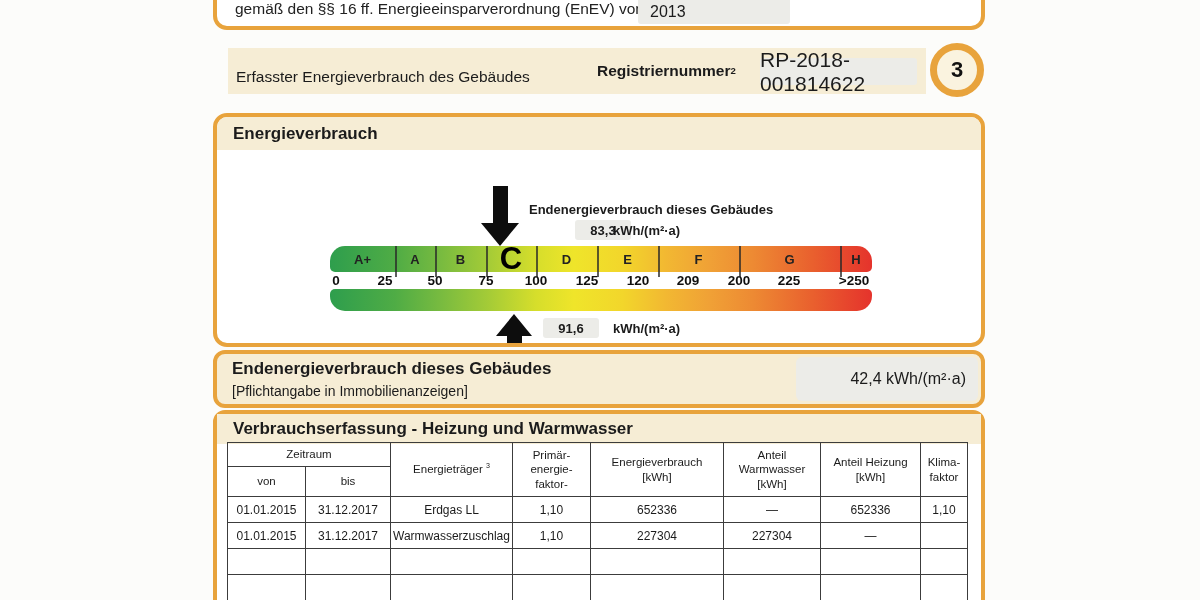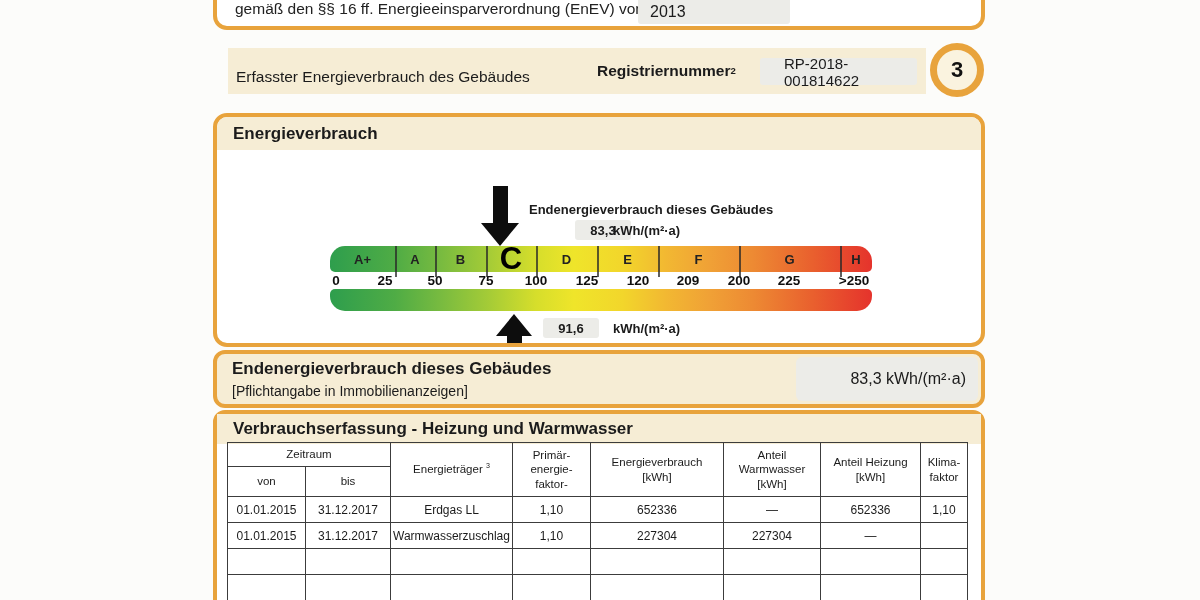--- a/index.html
+++ b/index.html
@@ -13,21 +13,21 @@
   
   .panel1{left:213px;top:-44px;width:772px;height:74px;border-radius:14px;}
   .law-line{left:18px;top:40px;font-size:15.5px;color:#222;}
   .date-box{left:421px;top:26px;width:152px;height:38px;display:flex;align-items:flex-end;
             padding:0 0 3px 12px;font-size:16px;}
 
   
   .band2{left:228px;top:48px;width:698px;height:46px;background:#F6EDD5;}
   .band2-title{left:8px;top:13px;height:31px;display:flex;align-items:center;font-weight:normal;font-size:15.5px;}
   .reg-label{left:369px;top:0;height:46px;display:flex;align-items:center;font-weight:bold;font-size:15.5px;}
-  .reg-box{left:532px;top:10px;width:157px;height:27px;display:flex;align-items:center;justify-content:center;font-size:15px;padding-left:24px;}
+  .reg-box{left:532px;top:10px;width:157px;height:27px;display:flex;align-items:center;justify-content:center;font-size:21px;}
   .page-circle{left:930px;top:43px;width:54px;height:54px;border:7px solid #E8A33C;border-radius:50%;
                background:#FAF3DF;box-sizing:border-box;display:flex;align-items:center;justify-content:center;
                font-weight:bold;font-size:22px;color:#111;}
 
   
   .panel3{left:213px;top:113px;width:772px;height:234px;border-radius:14px;overflow:hidden;}
   .panel3-header{height:33px;background:#F6EDD5;display:flex;align-items:center;padding-left:16px;
                  font-weight:bold;font-size:17px;}
   .panel3-body{position:relative;width:100%;height:197px;}
   .arrow{display:flex;flex-direction:column;align-items:center;}
@@ -160,21 +160,21 @@
         <div class="head"></div>
         <div class="stem"></div>
       </div>
       <div class="abs pev-label">Primärenergieverbrauch dieses Gebäudes</div>
     </div>
   </div>
 
   <div class="panel panel4">
     <div class="abs panel4-title">Endenergieverbrauch dieses Gebäudes</div>
     <div class="abs panel4-sub">[Pflichtangabe in Immobilienanzeigen]</div>
-    <div class="abs graybox panel4-valbox">83,3 kWh/(m²·a)</div>
+    <div class="abs graybox panel4-valbox">42,4 kWh/(m²·a)</div>
   </div>
 
   <div class="panel panel5">
     <div class="panel5-header">Verbrauchserfassung - Heizung und Warmwasser</div>
     <table class="consumption">
       <colgroup>
         <col style="width:78px">
           <col style="width:85px">
           <col style="width:122px">
           <col style="width:78px">

